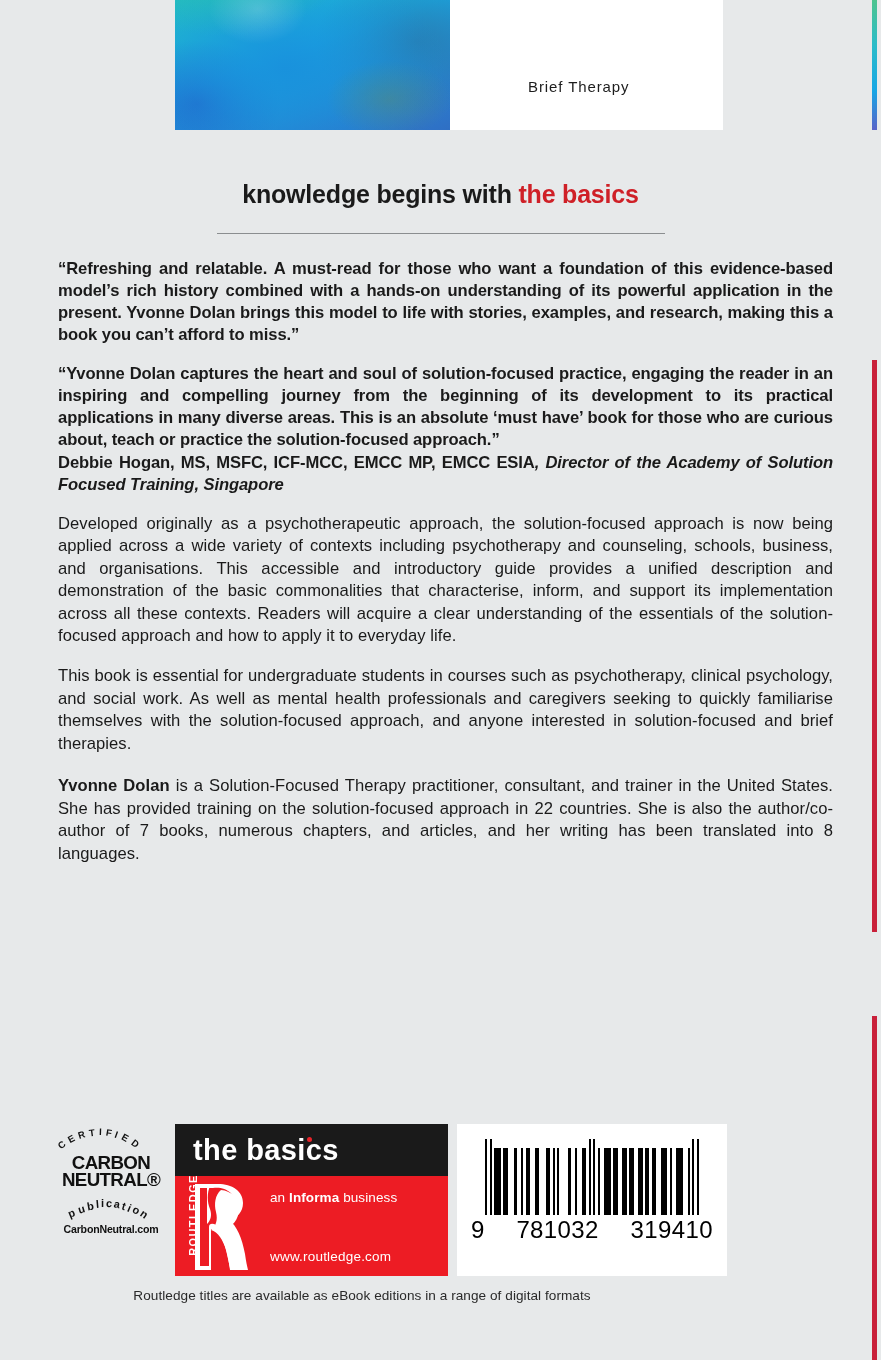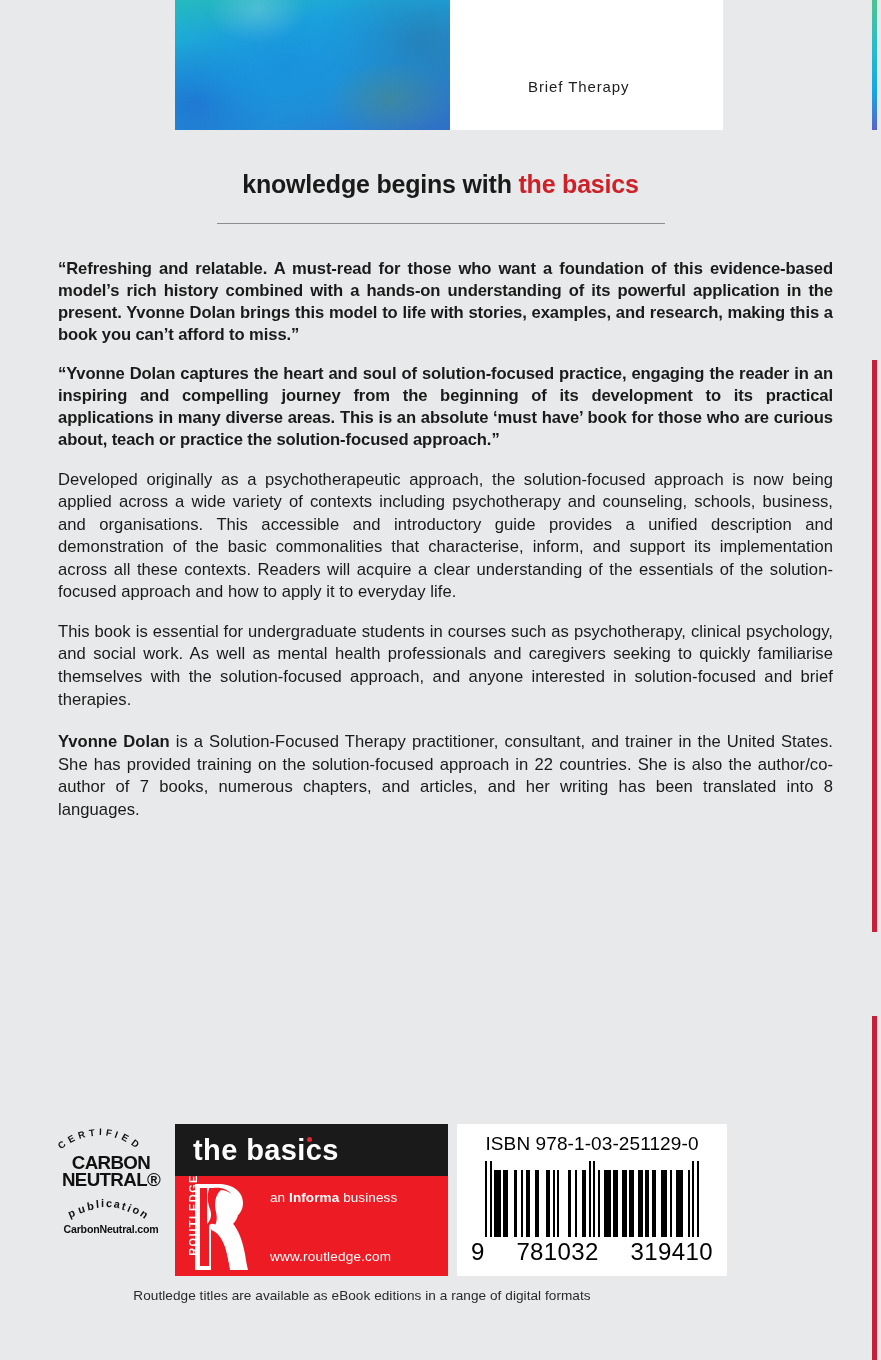--- a/index.html
+++ b/index.html
@@ -84,21 +84,21 @@
     top: 1016px;
     height: 344px;
     background: #c9203a;
   }
 
   
   .headline-wrap {
     position: absolute;
     left: 0;
     right: 0;
-    top: 170px;
+    top: 180px;
     text-align: center;
   }
   .headline {
     font-size: 25px;
     font-weight: bold;
     letter-spacing: -0.2px;
     color: #1a1a1a;
   }
   .headline .accent { color: #cf2027; }
   .rule {
@@ -354,20 +354,21 @@
 </div>
 
 <div class="col">
 
   <div class="quote">
     <p>“Refreshing and relatable. A must-read for those who want a foundation of this evidence-based model’s rich history combined with a hands-on understanding of its powerful application in the present. Yvonne Dolan brings this model to life with stories, examples, and research, making this a book you can’t afford to miss.”</p>
   </div>
 
   <div class="quote">
     <p>“Yvonne Dolan captures the heart and soul of solution-focused practice, engaging the reader in an inspiring and compelling journey from the beginning of its development to its practical applications in many diverse areas. This is an absolute ‘must have’ book for those who are curious about, teach or practice the solution-focused approach.”</p>
+    <p class="attrib"><span>Debbie Hogan, MS, MSFC, ICF-MCC, EMCC MP, EMCC ESIA</span><span class="role">, Director of the Academy of Solution Focused Training, Singapore</span></p>
   </div>
 
   <div class="blurbs">
     <p class="body-p">Developed originally as a psychotherapeutic approach, the solution-focused approach is now being applied across a wide variety of contexts including psychotherapy and counseling, schools, business, and organisations. This accessible and introductory guide provides a unified description and demonstration of the basic commonalities that characterise, inform, and support its implementation across all these contexts. Readers will acquire a clear understanding of the essentials of the solution-focused approach and how to apply it to everyday life.</p>
     <p class="body-p">This book is essential for undergraduate students in courses such as psychotherapy, clinical psychology, and social work. As well as mental health professionals and caregivers seeking to quickly familiarise themselves with the solution-focused approach, and anyone interested in solution-focused and brief therapies.</p>
   </div>
 
   <div class="bio">
     <p class="body-p"><span class="bio-name">Yvonne Dolan</span><span> is a Solution-Focused Therapy practitioner, consultant, and trainer in the United States. She has provided training on the solution-focused approach in 22 countries. She is also the author/co-author of 7 books, numerous chapters, and articles, and her writing has been translated into 8 languages.</span></p>
   </div>
@@ -421,21 +422,20 @@
           <path fill="#ffffff" d="M25 4 C22 11 22 20 25 27 C27 33 26 38 22 42 L22 4 Z"></path>
         </svg>
       </div>
       <div class="routledge-word">ROUTLEDGE</div>
       <div class="informa"><span>an </span><b>Informa</b><span> business</span></div>
       <div class="puburl">www.routledge.com</div>
     </div>
   </div>
 
   <div class="isbn-block">
-    <div class="isbn-text">ISBN 978-1-03-251129-0</div>
     <div class="barcode">
         <i style="width: 2.25px; background: rgb(0, 0, 0); height: 100%;"></i>
         <i style="width: 2.25px; background: transparent; height: 100%;"></i>
         <i style="width: 2.25px; background: rgb(0, 0, 0); height: 100%;"></i>
         <i style="width: 2.25px; background: transparent; height: 88%;"></i>
         <i style="width: 6.75px; background: rgb(0, 0, 0); height: 88%;"></i>
         <i style="width: 2.25px; background: transparent; height: 88%;"></i>
         <i style="width: 4.5px; background: rgb(0, 0, 0); height: 88%;"></i>
         <i style="width: 6.75px; background: transparent; height: 88%;"></i>
         <i style="width: 2.25px; background: rgb(0, 0, 0); height: 88%;"></i>

